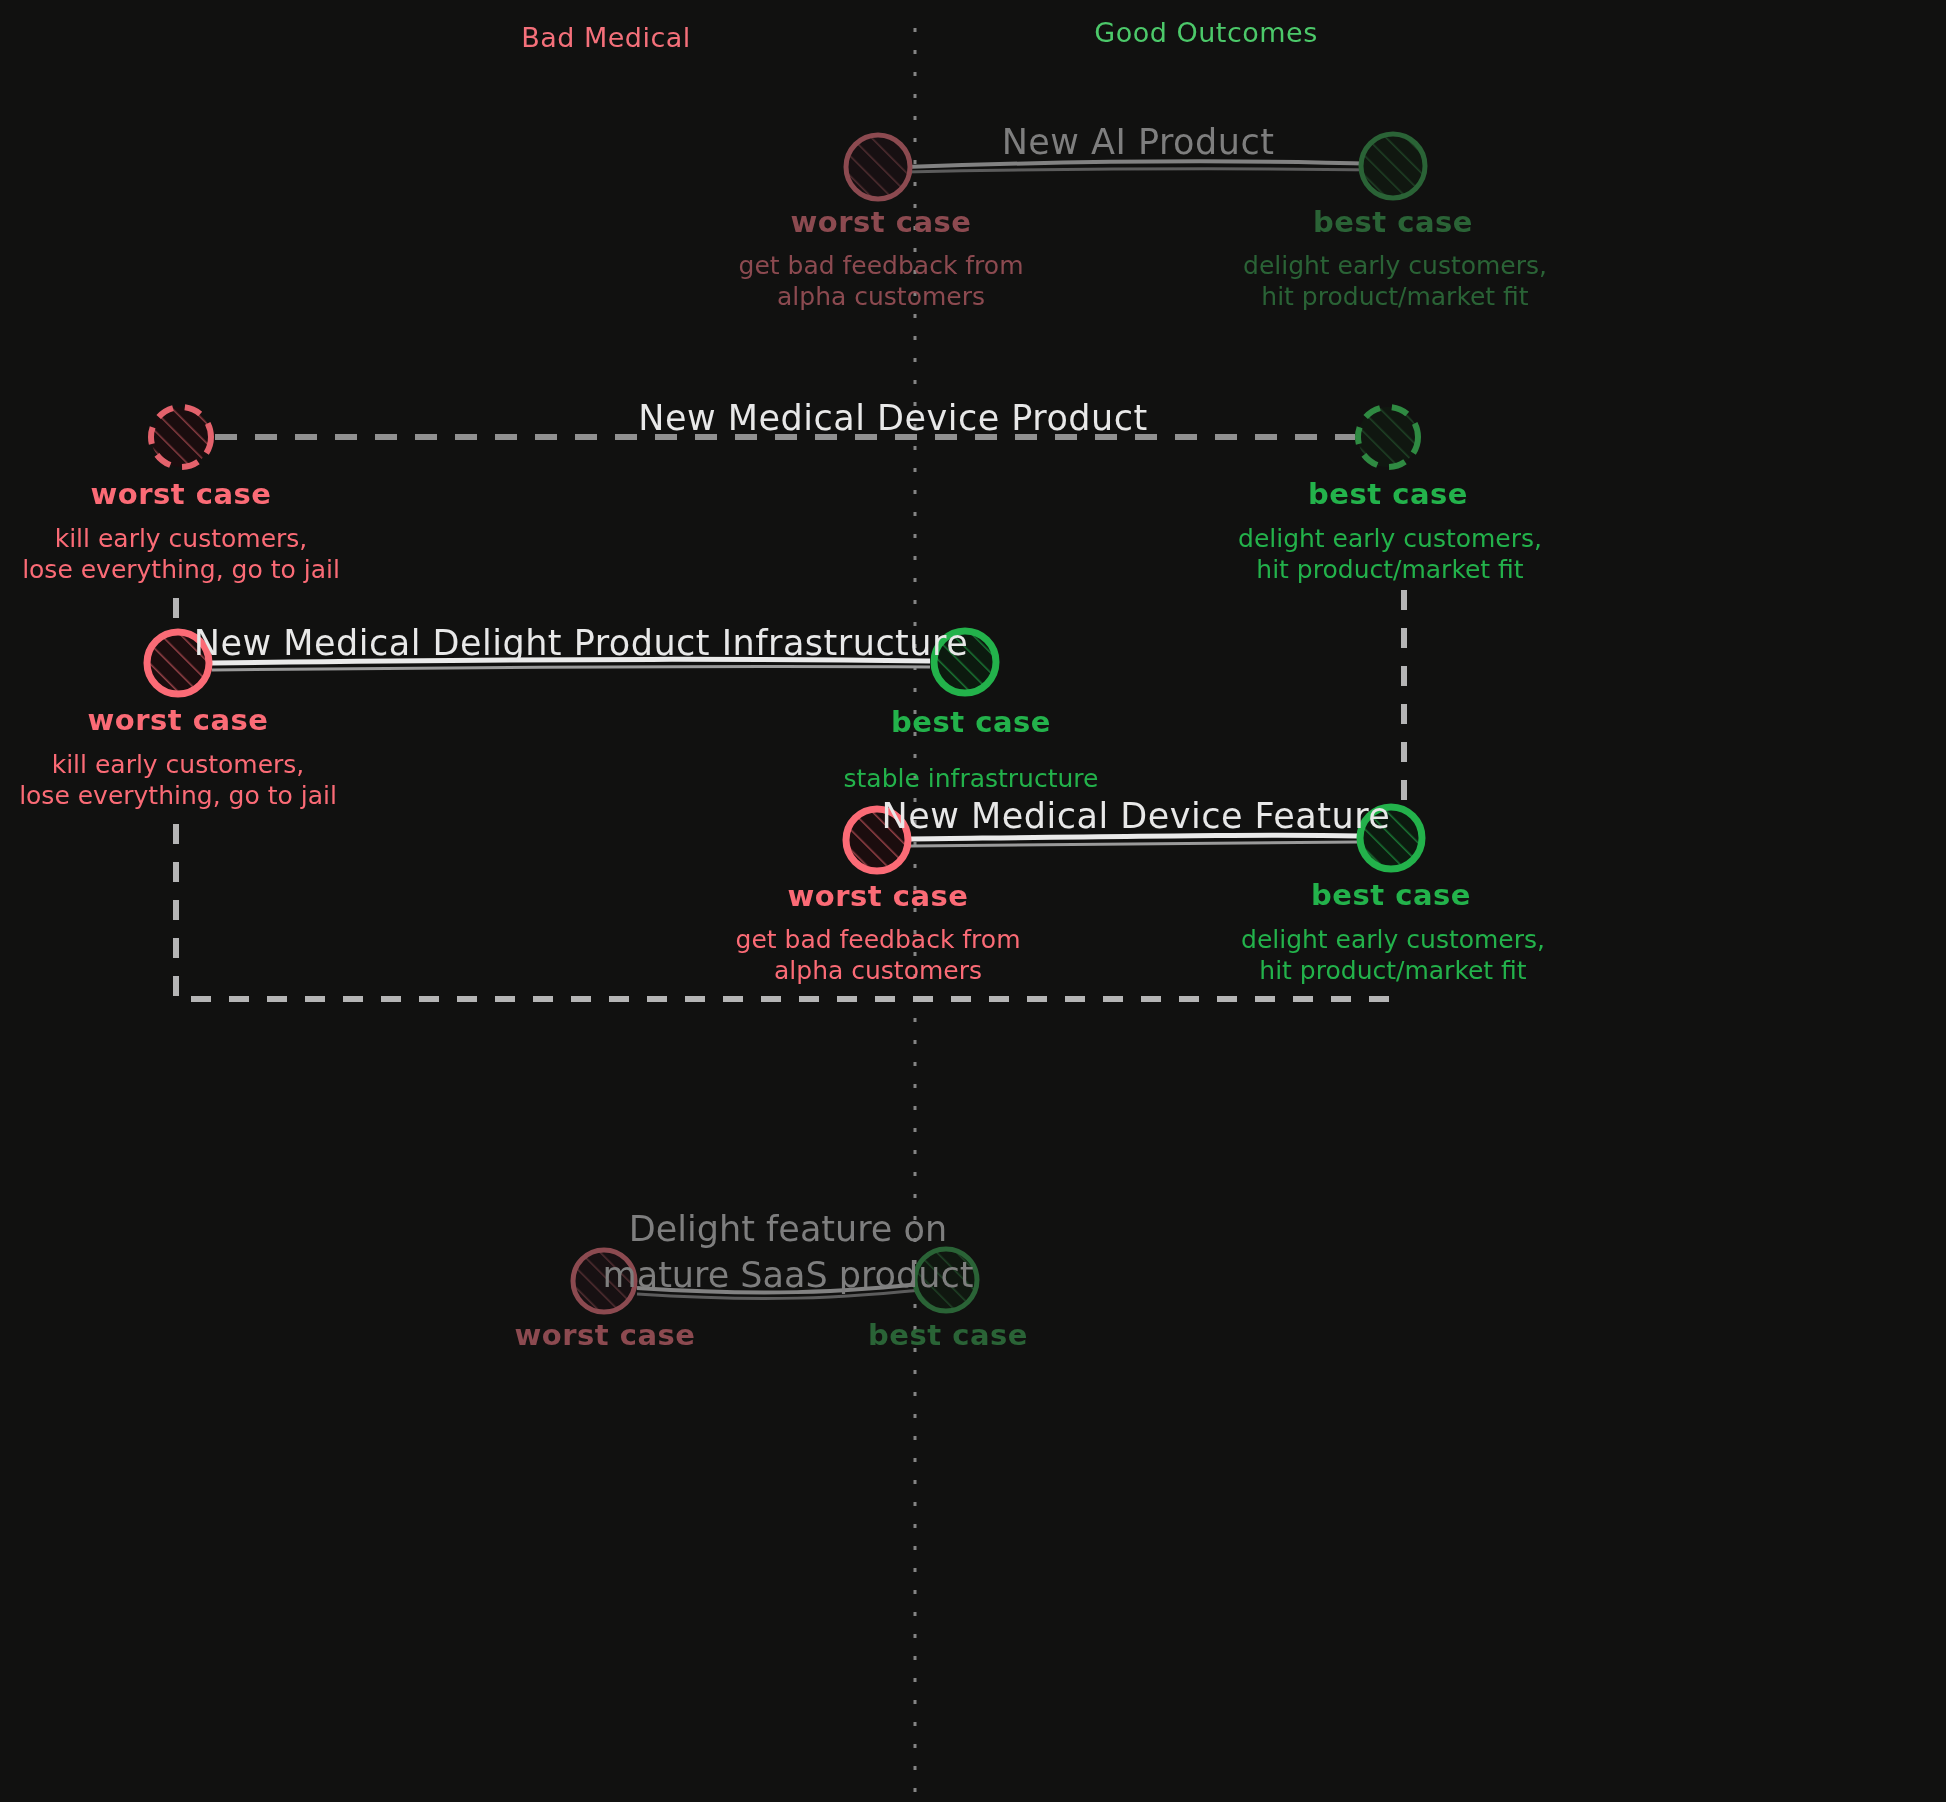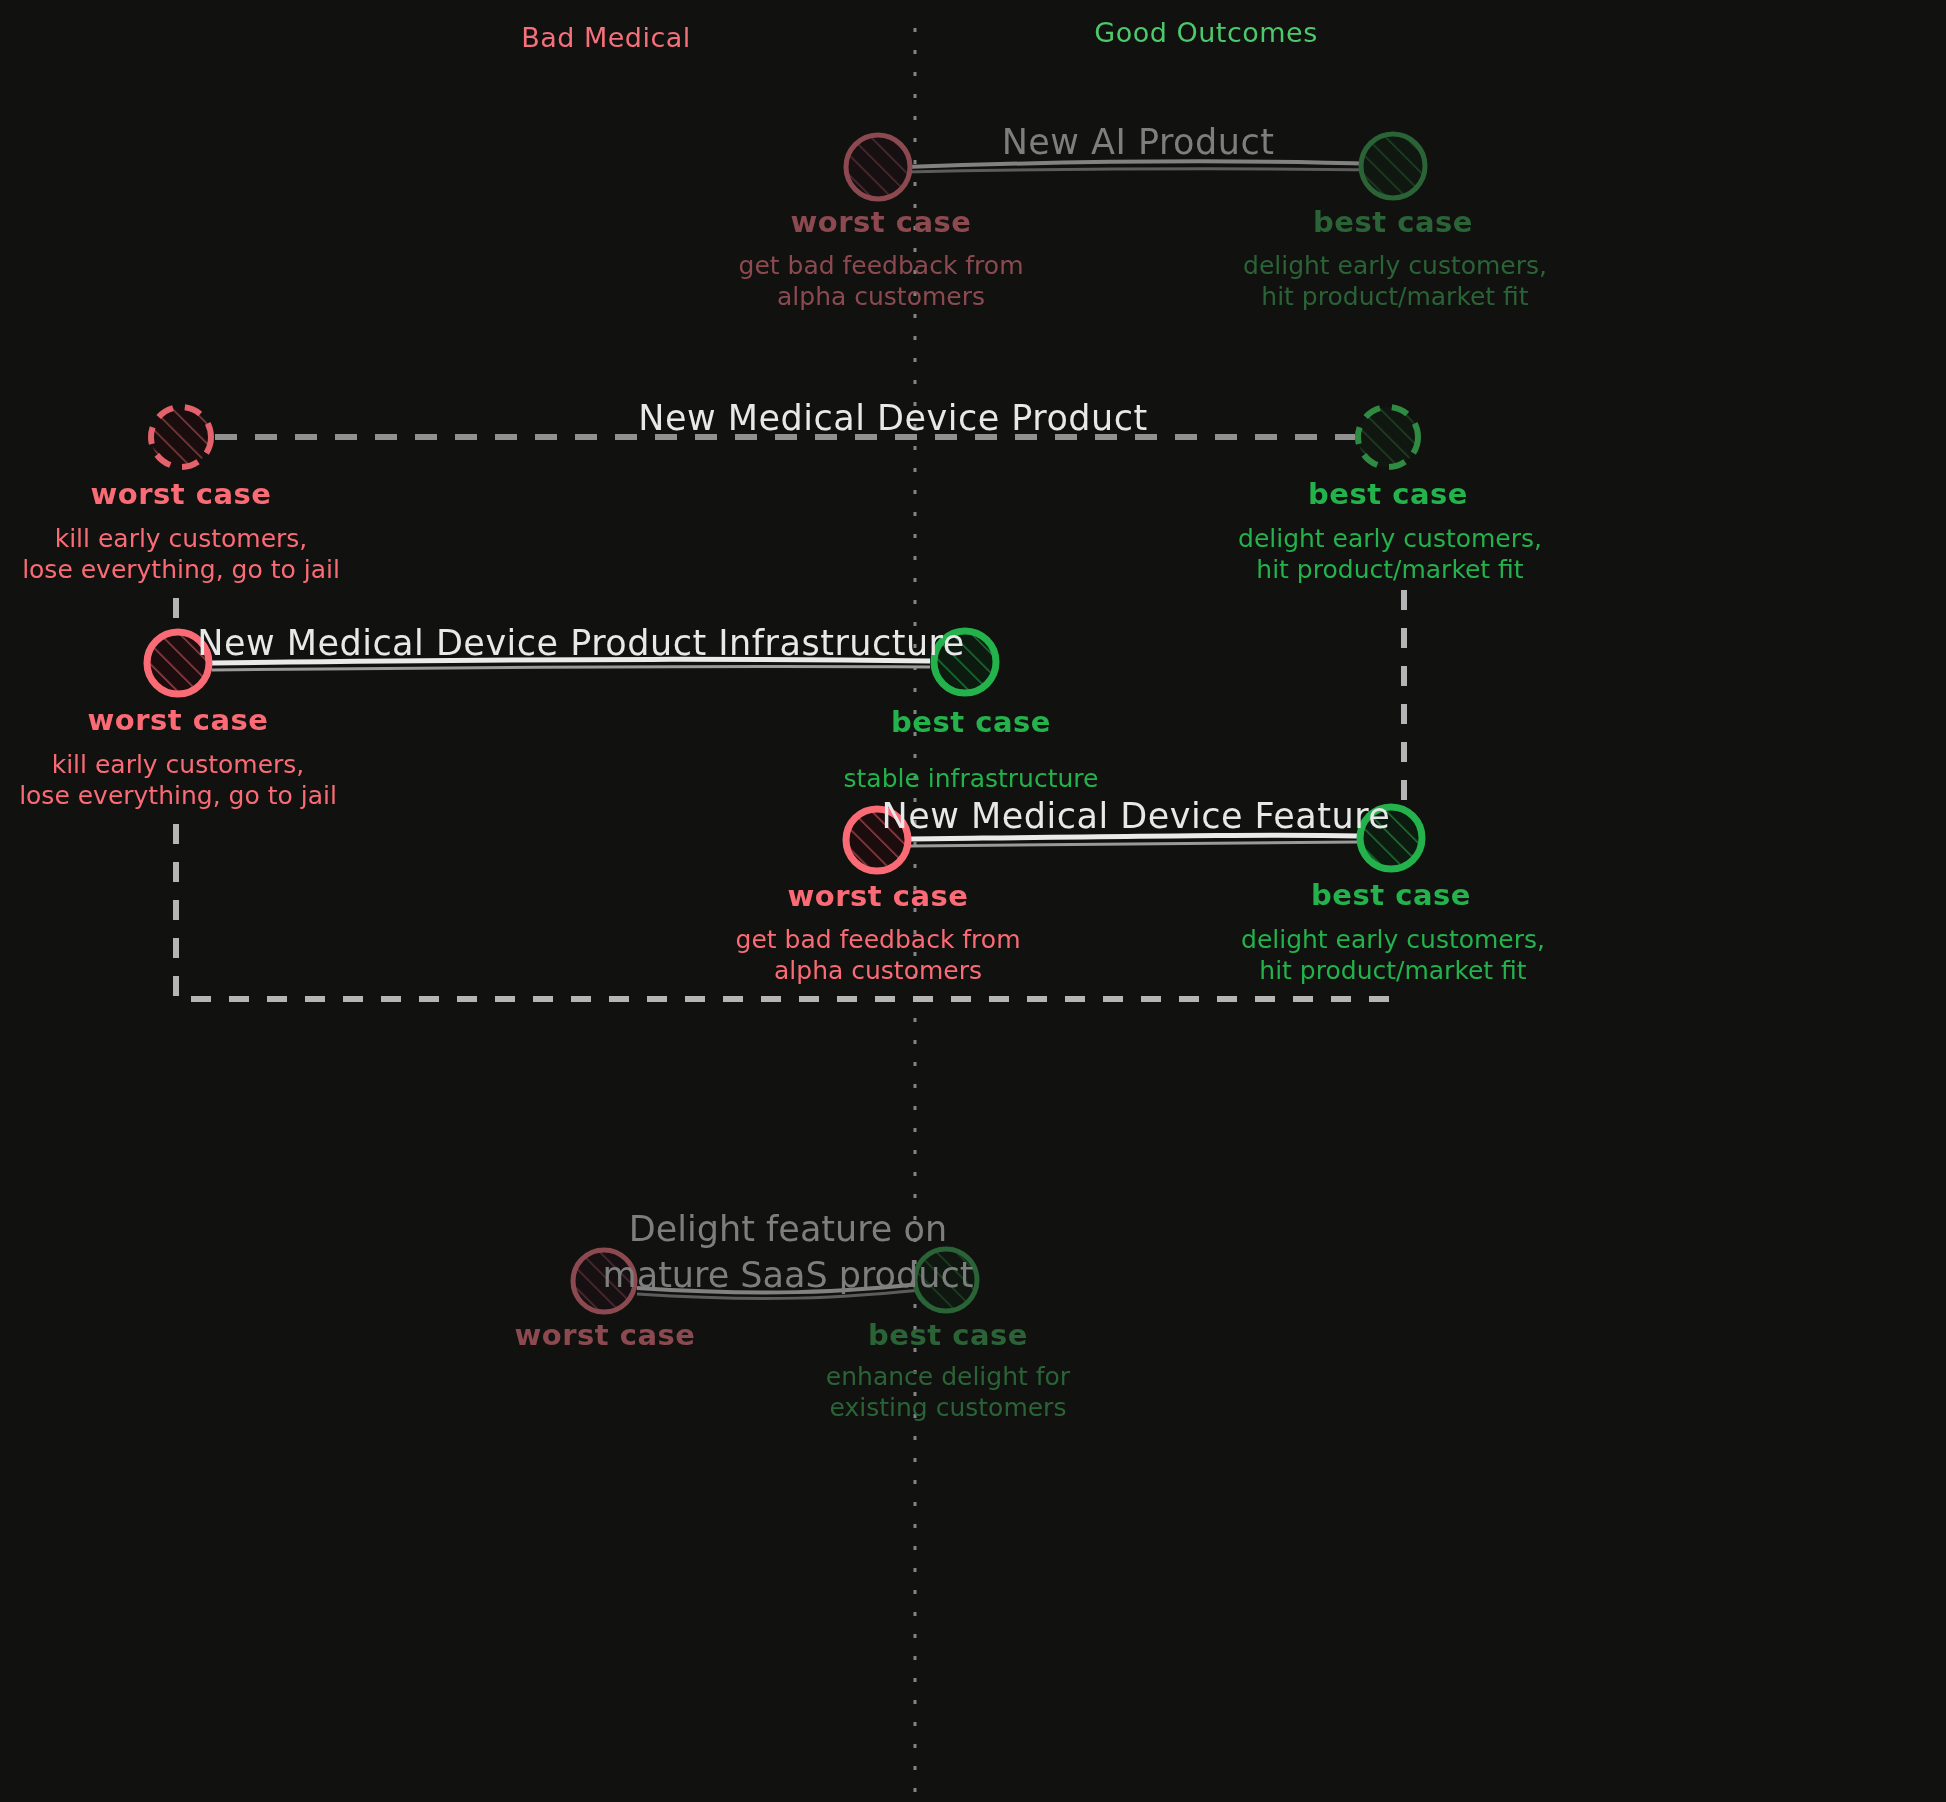--- a/index.html
+++ b/index.html
@@ -97,35 +97,33 @@
 hit product/market fit</div>
 
   <div class="txt edge-label center" style="left:893px;top:398px;">New Medical Device Product</div>
   <div class="txt node-title bad-bright center" style="left:181px;top:477px;">worst case</div>
   <div class="desc-block node-desc bad-bright" style="left:181px;top:524px;">kill early customers,
 lose everything, go to jail</div>
   <div class="txt node-title good-bright center" style="left:1388px;top:477px;">best case</div>
   <div class="desc-block node-desc good-bright" style="left:1390px;top:524px;">delight early customers,
 hit product/market fit</div>
 
-  <div class="txt edge-label center" style="left:581px;top:623px;">New Medical Device Product Infrastructure</div>
+  <div class="txt edge-label center" style="left:581px;top:623px;">New Medical Delight Product Infrastructure</div>
   <div class="txt node-title bad-bright center" style="left:178px;top:703px;">worst case</div>
   <div class="desc-block node-desc bad-bright" style="left:178px;top:750px;">kill early customers,
 lose everything, go to jail</div>
   <div class="txt node-title good-bright center" style="left:971px;top:705px;">best case</div>
   <div class="desc-block node-desc good-bright" style="left:971px;top:752px;margin-top:12px;">stable infrastructure</div>
 
   <div class="txt edge-label center" style="left:1136px;top:796px;">New Medical Device Feature</div>
   <div class="txt node-title bad-bright center" style="left:878px;top:879px;">worst case</div>
   <div class="desc-block node-desc bad-bright" style="left:878px;top:925px;">get bad feedback from
 alpha customers</div>
   <div class="txt node-title good-bright center" style="left:1391px;top:878px;">best case</div>
   <div class="desc-block node-desc good-bright" style="left:1393px;top:925px;">delight early customers,
 hit product/market fit</div>
 
   <div class="desc-block edge-label dim" style="left:788px;top:1207px;line-height:1.3;">Delight feature on
 mature SaaS product</div>
   <div class="txt node-title bad-dim center" style="left:605px;top:1318px;">worst case</div>
   <div class="txt node-title good-dim center" style="left:948px;top:1318px;">best case</div>
-  <div class="desc-block node-desc good-dim" style="left:948px;top:1362px;">enhance delight for
-existing customers</div>
 
 </div>
 
 </body></html>

